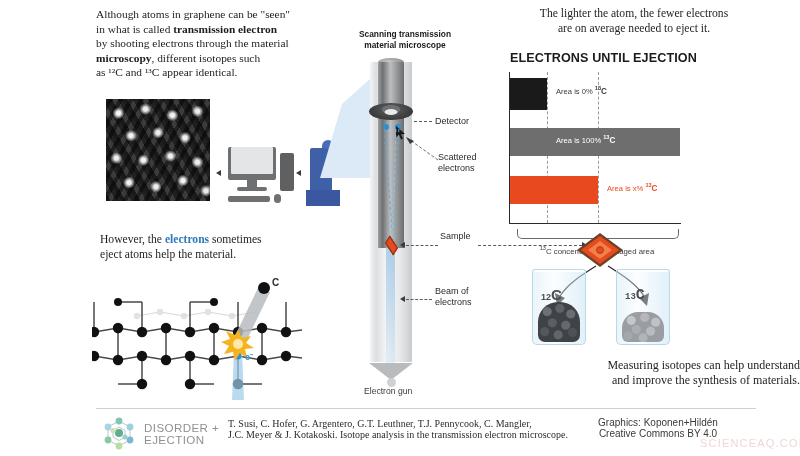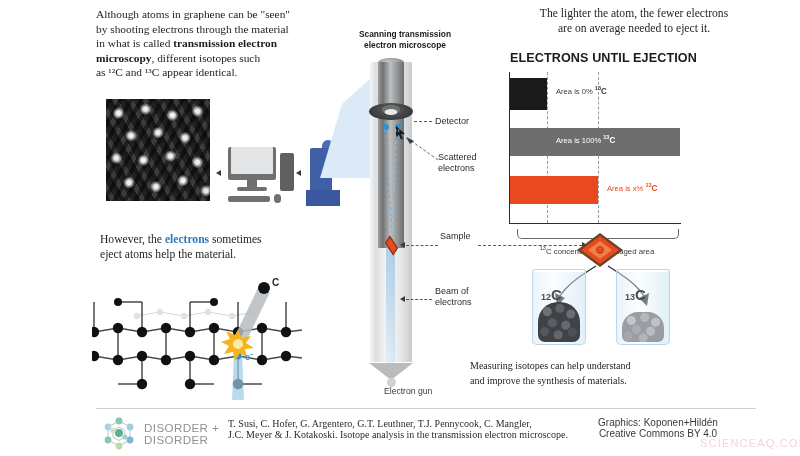--- a/index.html
+++ b/index.html
@@ -13,21 +13,21 @@
   .canvas{position:relative;width:800px;height:456px;}
   .abs{position:absolute;}
 
   
   .serif{font-family:"Liberation Serif", serif;color:#201d1c;}
   .t-intro{font-size:11.4px;line-height:14.6px;}
   .t-intro b{font-weight:bold;}
   .t-head{font-size:11.6px;line-height:15px;text-align:center;}
   .t-how{font-size:11.6px;line-height:15.2px;}
   .t-how .hl{color:#2f78bd;font-weight:bold;}
-  .t-meas{font-size:10px;line-height:15.4px;text-align:left;}
+  .t-meas{font-size:12px;line-height:15.4px;text-align:right;}
   sup{font-size:.68em;vertical-align:super;line-height:0;}
 
   
   .lbl{font-family:"Liberation Sans", sans-serif;font-size:8.6px;color:#3a3a3a;}
   .mic-title{font-family:"Liberation Sans",sans-serif;font-size:8.4px;font-weight:bold;
              color:#1b1b1b;line-height:11px;text-align:center;}
   .callout{font-family:"Liberation Sans",sans-serif;font-size:9px;color:#2b2b2b;line-height:11px;}
 
   
   .tem{
@@ -176,22 +176,22 @@
   .logo-txt{font-family:"Liberation Sans",sans-serif;font-size:11.6px;line-height:12.4px;color:#8d9195;letter-spacing:.4px;}
   .wm{font-family:"Liberation Sans",sans-serif;font-size:11px;color:#f0d7d7;letter-spacing:1.2px;}
 </style>
 </head>
 <body>
 
 <div class="canvas">
 
   <div class="abs serif t-intro" style="left:96px;top:7px;width:250px;">
     <div>Although atoms in graphene can be "seen"</div>
+    <div><span>in what is called </span><b>transmission electron</b></div>
     <div>by shooting electrons through the material</div>
-    <div><span>in what is called </span><b>transmission electron</b></div>
     <div><b>microscopy</b><span>, different isotopes such</span></div>
     <div>as ¹²C and ¹³C appear identical.</div>
   </div>
 
   <div class="abs serif t-head" style="left:478px;top:6px;width:312px;">
     <div>The lighter the atom, the fewer electrons</div>
     <div>are on average needed to eject it.</div>
   </div>
 
   <div class="abs tem" style="left:106px;top:99px;"></div>
@@ -226,21 +226,21 @@
   </div>
 
   <div class="abs" style="left:312px;top:70px;">
     <svg width="70" height="110" viewBox="0 0 70 110">
       <polygon points="68,0 68,108 8,108 30,34" fill="#dbeaf6"></polygon>
     </svg>
   </div>
 
   <div class="abs mic-title" style="left:352px;top:29px;width:106px;">
     <div>Scanning transmission</div>
-    <div>electron microscope</div>
+    <div>material microscope</div>
   </div>
 
   <div class="abs" style="left:370px;top:62px;">
     <div class="col-outer" style="position:relative;">
 
       <div class="abs col-cap" style="left:8px;top:-4px;"></div>
       <div class="abs col-inner" style="left:8px;top:0;"></div>
 
       <div class="abs beam" style="left:16px;top:186px;"></div>
     </div>
@@ -275,21 +275,21 @@
   </div>
 
   <div class="abs" style="left:384px;top:241px;">
     <div class="sample-dot"></div>
   </div>
 
   <div class="abs" style="left:369px;top:363px;">
     <div class="gun"></div>
     <div class="gun-tip" style="margin-top:-2px;"></div>
   </div>
-  <div class="abs lbl" style="left:384px;top:386px;">Electron gun</div>
+  <div class="abs lbl" style="left:364px;top:386px;">Electron gun</div>
 
   <div class="abs" style="left:414px;top:121px;">
     <div class="dash-h" style="width:18px;"></div>
   </div>
   <div class="abs callout" style="left:435px;top:116px;">Detector</div>
 
   <div class="abs" style="left:404px;top:136px;">
     <svg width="36" height="26" viewBox="0 0 36 26">
       <path d="M34,24 L6,4" stroke="#5a5a5a" stroke-width=".9" stroke-dasharray="3 2" fill="none"></path>
       <polygon points="2,1 10,5 6,8" fill="#3a3a3a"></polygon>
@@ -444,21 +444,21 @@
       <div class="pile dark"></div>
       <div class="iso-tag" style="left:8px;top:14px;">
         <span class="iso-num">12</span><span class="iso-c">C</span>
       </div>
     </div>
   </div>
 
   <div class="abs" style="left:616px;top:272px;">
     <div class="beaker">
       <div class="pile light"></div>
-      <div class="iso-tag" style="left:8px;top:14px;">
+      <div class="iso-tag" style="left:8px;top:14px;font-family:Liberation Mono, monospace;">
         <span class="iso-num">13</span><span class="iso-c">C</span>
       </div>
     </div>
   </div>
 
   <div class="abs serif t-meas" style="left:470px;top:358px;width:330px;">
     <div>Measuring isotopes can help understand</div>
     <div>and improve the synthesis of materials.</div>
   </div>
 
@@ -476,21 +476,21 @@
         <circle cx="30" cy="23" r="3.4" fill="#7fb6d6"></circle>
         <circle cx="19" cy="29" r="3.4" fill="#b9dca0"></circle>
         <circle cx="8" cy="23" r="3.4" fill="#89c9a8"></circle>
         <circle cx="8" cy="10" r="3.4" fill="#a9d4e2"></circle>
         <circle cx="19" cy="16" r="4" fill="#5fae8e"></circle>
         <circle cx="13" cy="13.5" r="2.6" fill="#cfe3b6"></circle>
         <circle cx="25" cy="20" r="2.6" fill="#9fd2c2"></circle>
       </svg>
       <div class="logo-txt">
         <div>DISORDER +</div>
-        <div>DISORDER</div>
+        <div>EJECTION</div>
       </div>
     </div>
   </div>
 
   <div class="abs foot-txt" style="left:228px;top:419px;width:340px;">
     <div>T. Susi, C. Hofer, G. Argentero, G.T. Leuthner, T.J. Pennycook, C. Mangler,</div>
     <div>J.C. Meyer &amp; J. Kotakoski. Isotope analysis in the transmission electron microscope.</div>
   </div>
 
   <div class="abs foot-right" style="left:560px;top:418px;width:196px;">

